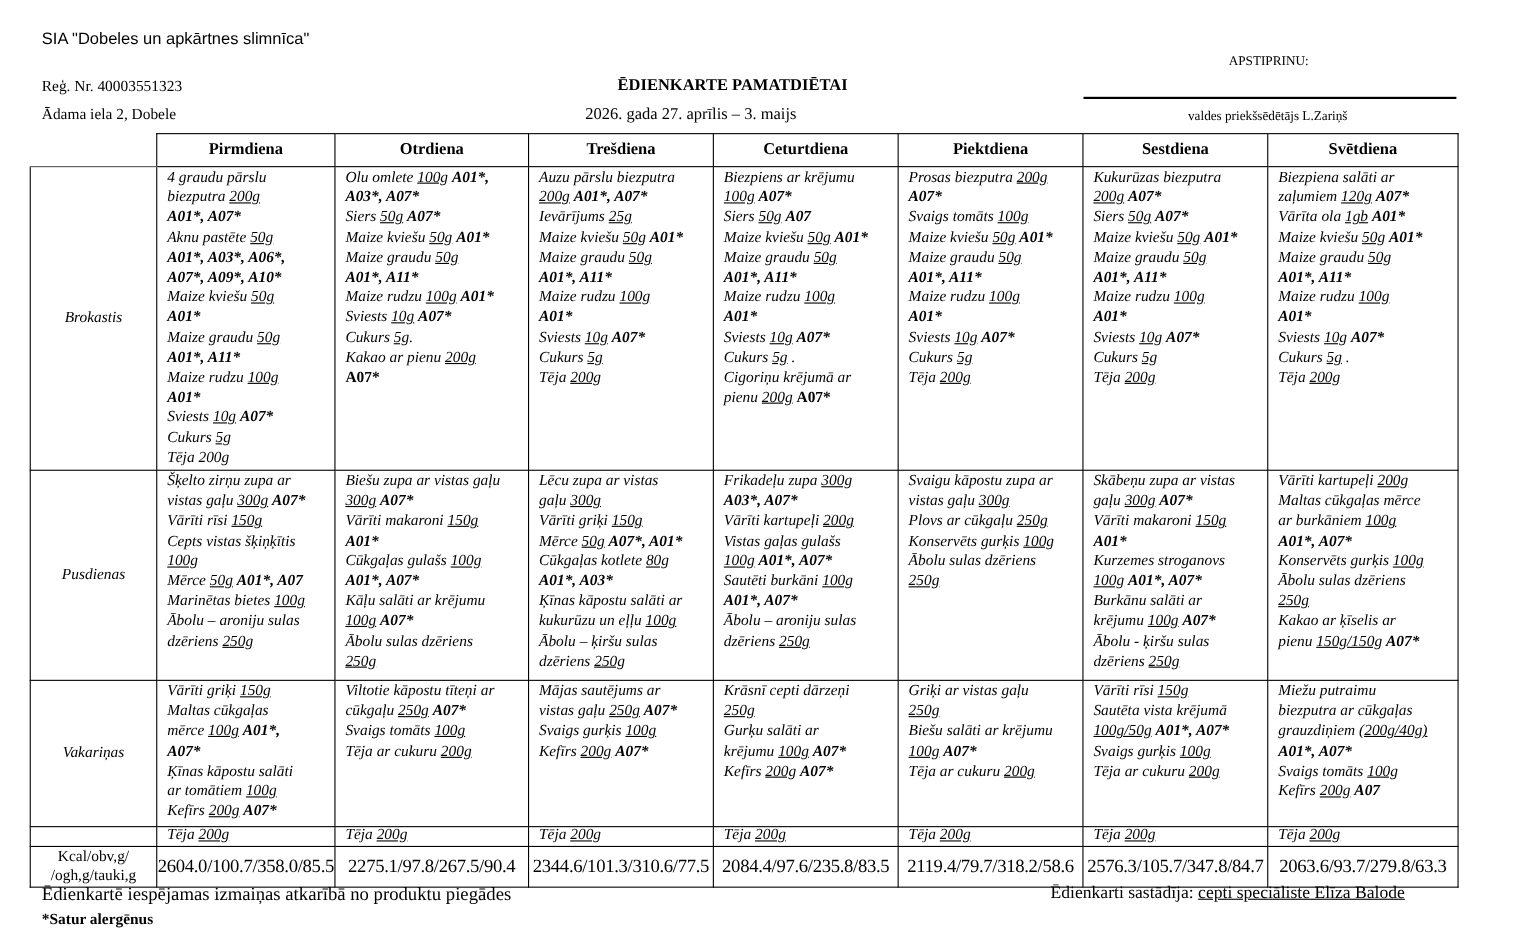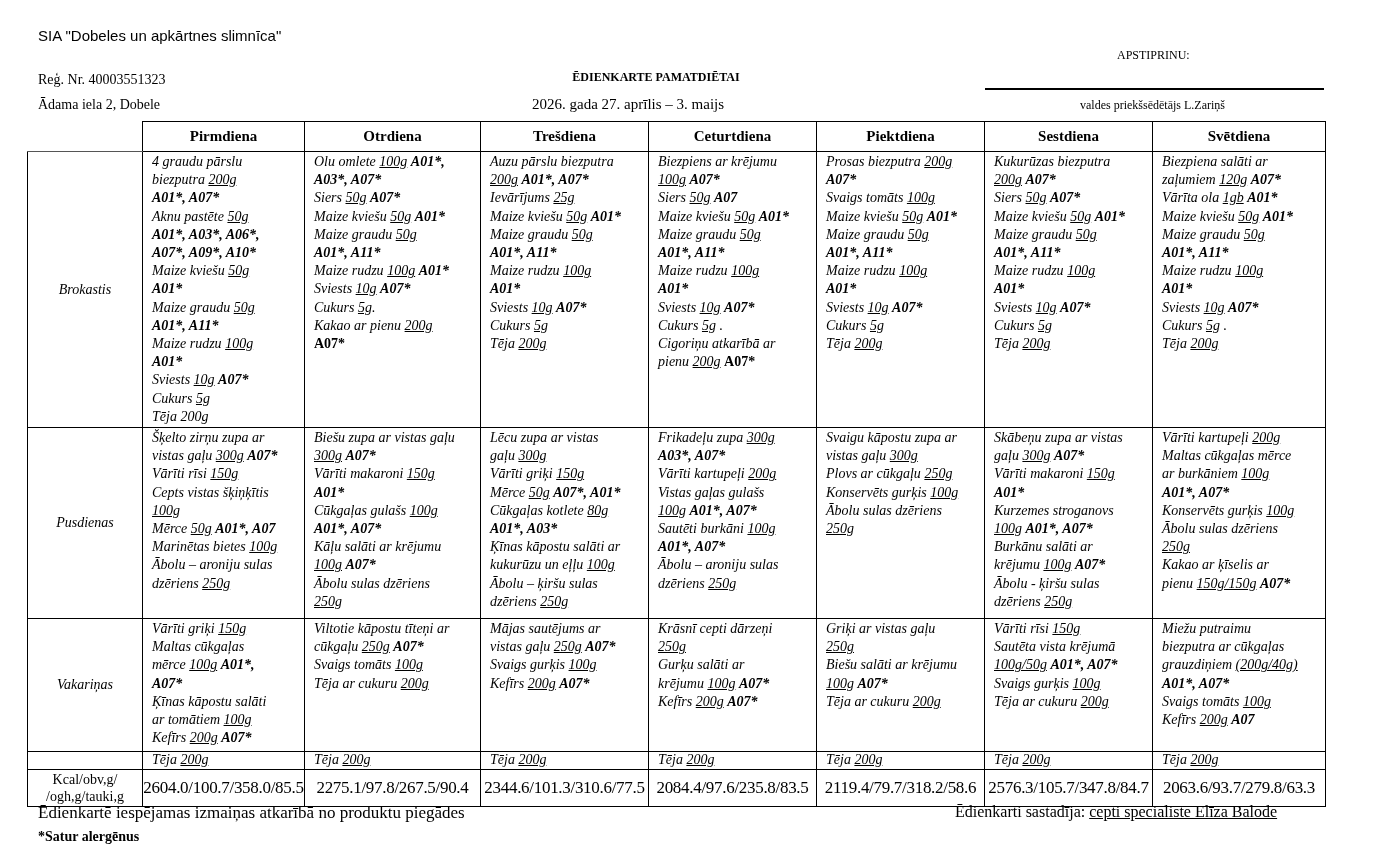--- a/index.html
+++ b/index.html
@@ -1,21 +1,21 @@
 <!DOCTYPE html>
 <html><head>
 <meta charset="utf-8">
 <style>
   html, body { margin: 0; padding: 0; background: #ffffff; }
   body { width: 1391px; height: 865px; position: relative; overflow: hidden; color: #000; font-family: "Liberation Serif", serif; }
   .abs { position: absolute; white-space: nowrap; }
   #org-name { left: 38px; top: 27px; font-family: "Liberation Sans", sans-serif; font-size: 15px; }
   #reg-nr { left: 38px; top: 72px; font-size: 14px; }
   #address { left: 38px; top: 97px; font-size: 14px; }
-  #doc-title { left: 0; width: 1300px; top: 70px; text-align: center; font-weight: bold; font-size: 12px; padding-left: 6px; }
+  #doc-title { left: 0; width: 1300px; top: 70px; text-align: center; font-weight: bold; font-size: 15px; padding-left: 16px; }
   #doc-title span { position: relative; left: 0; }
   #date-range { left: 532px; top: 96px; font-size: 15px; }
   #approve-label { left: 1117px; top: 48px; font-size: 12px; }
   #signature-line { left: 985px; top: 88px; width: 339px; height: 0; border-top: 2px solid #000; }
   #signer { left: 1080px; top: 98px; font-size: 12px; }
 
   table#menu { position: absolute; left: 27px; top: 121px; border-collapse: collapse; table-layout: fixed; width: 1298px; }
   #menu td, #menu th { border: 1px solid #000000; vertical-align: top; padding: 0; }
   #menu th { font-weight: bold; font-size: 15px; height: 29px; vertical-align: middle; text-align: center; }
   #menu th.corner { border: none; border-bottom: 1px solid #555; }
@@ -124,21 +124,21 @@
           <span class="line"><span>Biezpiens ar krējumu</span></span>
           <span class="line"><span class="amt">100g</span><span>  </span><span class="alg">A07*</span></span>
           <span class="line"><span>Siers </span><span class="amt">50g</span><span> </span><span class="alg">A07</span></span>
           <span class="line"><span>Maize kviešu </span><span class="amt">50g</span><span> </span><span class="alg">A01*</span></span>
           <span class="line"><span>Maize graudu </span><span class="amt">50g</span></span>
           <span class="line"><span class="alg">A01*, A11*</span></span>
           <span class="line"><span>Maize rudzu </span><span class="amt">100g</span></span>
           <span class="line"><span class="alg">A01*</span></span>
           <span class="line"><span>Sviests </span><span class="amt">10g</span><span>  </span><span class="alg">A07*</span></span>
           <span class="line"><span>Cukurs </span><span class="amt">5g</span><span>            .</span></span>
-          <span class="line"><span>Cigoriņu atkarībā ar</span></span>
+          <span class="line"><span>Cigoriņu krējumā ar</span></span>
           <span class="line"><span>pienu </span><span class="amt">200g</span><span> </span><span class="alg-up">A07*</span></span>
         </td>
       <td class="cell">
           <span class="line"><span>Prosas biezputra </span><span class="amt">200g</span></span>
           <span class="line"><span class="alg">A07*</span></span>
           <span class="line"><span>Svaigs tomāts </span><span class="amt">100g</span></span>
           <span class="line"><span>Maize kviešu </span><span class="amt">50g</span><span> </span><span class="alg">A01*</span></span>
           <span class="line"><span>Maize graudu </span><span class="amt">50g</span></span>
           <span class="line"><span class="alg">A01*, A11*</span></span>
           <span class="line"><span>Maize rudzu </span><span class="amt">100g</span></span>

